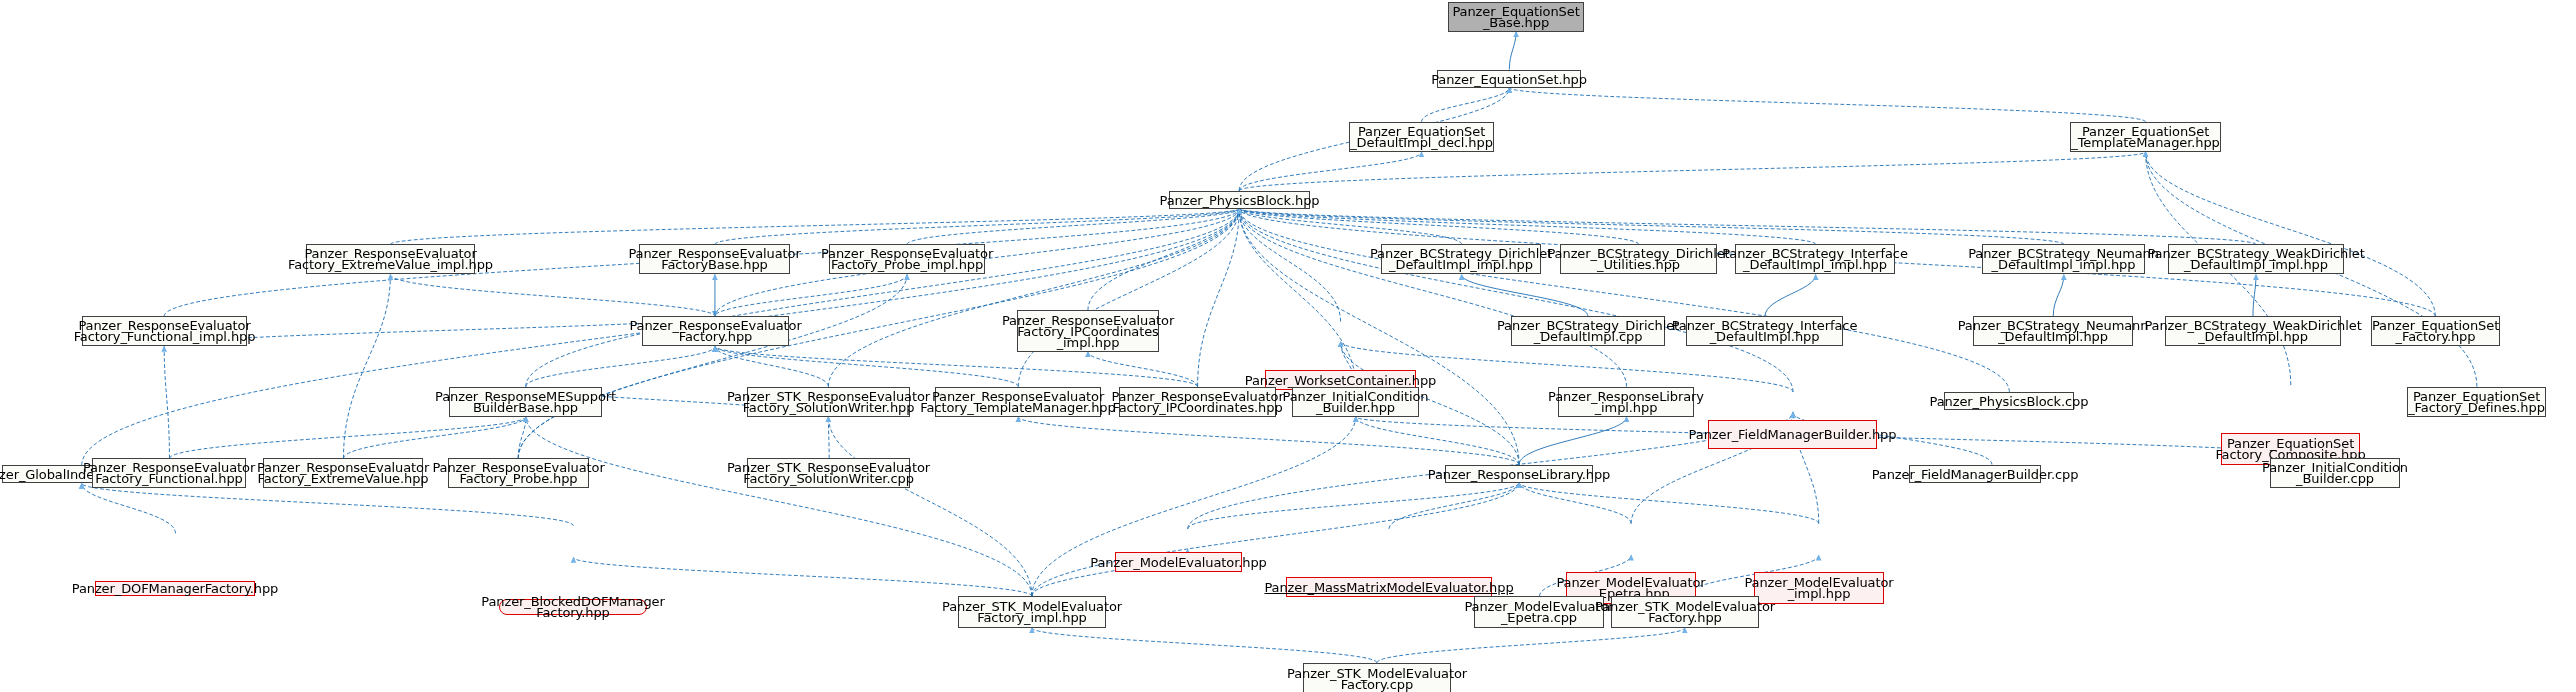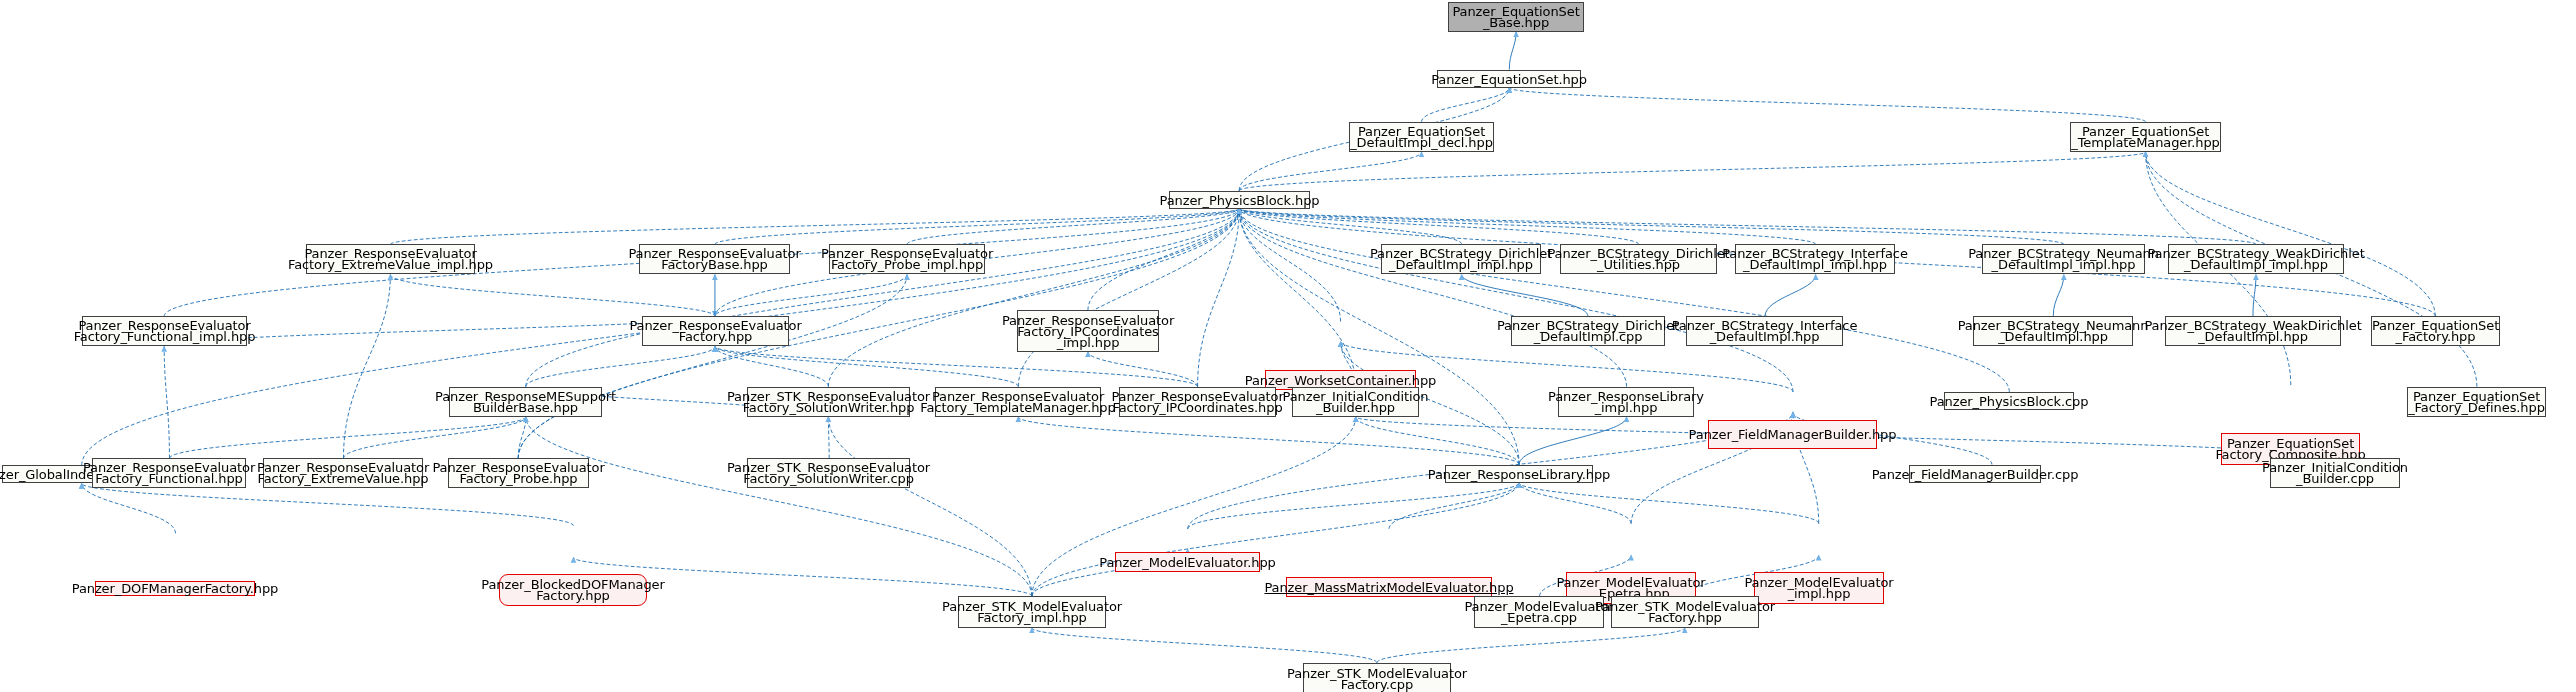--- a/index.html
+++ b/index.html
@@ -209,23 +209,23 @@
 Factory_ExtremeValue.hpp</div>
       <div class="node" style="left: 448px; top: 458px; width: 141px; height: 30px;">Panzer_ResponseEvaluator
 Factory_Probe.hpp</div>
       <div class="node" style="left: 747px; top: 458px; width: 163px; height: 30px;">Panzer_STK_ResponseEvaluator
 Factory_SolutionWriter.cpp</div>
       <div class="node" style="left: 1445px; top: 465px; width: 148px; height: 18px; text-align: right;">Panzer_ResponseLibrary.hpp</div>
       <div class="node" style="left: 1909px; top: 465px; width: 132px; height: 18px;">Panzer_FieldManagerBuilder.cpp</div>
       <div class="node" style="left: 2270px; top: 458px; width: 130px; height: 30px;">Panzer_InitialCondition
 _Builder.cpp</div>
       <div class="node hl" style="left: 95px; top: 533px; width: 160px; height: 15px;">Panzer_DOFManagerFactory.hpp</div>
-      <div class="node hl" style="left: 499px; top: 526px; width: 148px; height: 32px; border-radius: 9px;">Panzer_BlockedDOFManager
+      <div class="node hl" style="left: 499px; top: 551px; width: 148px; height: 16px; border-radius: 9px;">Panzer_BlockedDOFManager
 Factory.hpp</div>
-      <div class="node hl" style="left: 1115px; top: 504px; width: 145px; height: 20.4px; text-align: right;">Panzer_ModelEvaluator.hpp</div>
+      <div class="node hl" style="left: 1115px; top: 504px; width: 127px; height: 20.4px; text-align: right;">Panzer_ModelEvaluator.hpp</div>
       <div class="node hl" style="left: 1286px; top: 529px; width: 206px; height: 20.4px; text-decoration: underline;">Panzer_MassMatrixModelEvaluator.hpp</div>
       <div class="node hl" style="left: 1566px; top: 524px; width: 130px; height: 32px;">Panzer_ModelEvaluator
 _Epetra.hpp</div>
       <div class="node hl" style="left: 1754px; top: 524px; width: 130px; height: 32px;">Panzer_ModelEvaluator
 _impl.hpp</div>
       <div class="node" style="left: 958px; top: 596px; width: 148px; height: 32px;">Panzer_STK_ModelEvaluator
 Factory_impl.hpp</div>
       <div class="node" style="left: 1474px; top: 596px; width: 130px; height: 32px;">Panzer_ModelEvaluator
 _Epetra.cpp</div>
       <div class="node" style="left: 1611px; top: 596px; width: 148px; height: 32px;">Panzer_STK_ModelEvaluator

